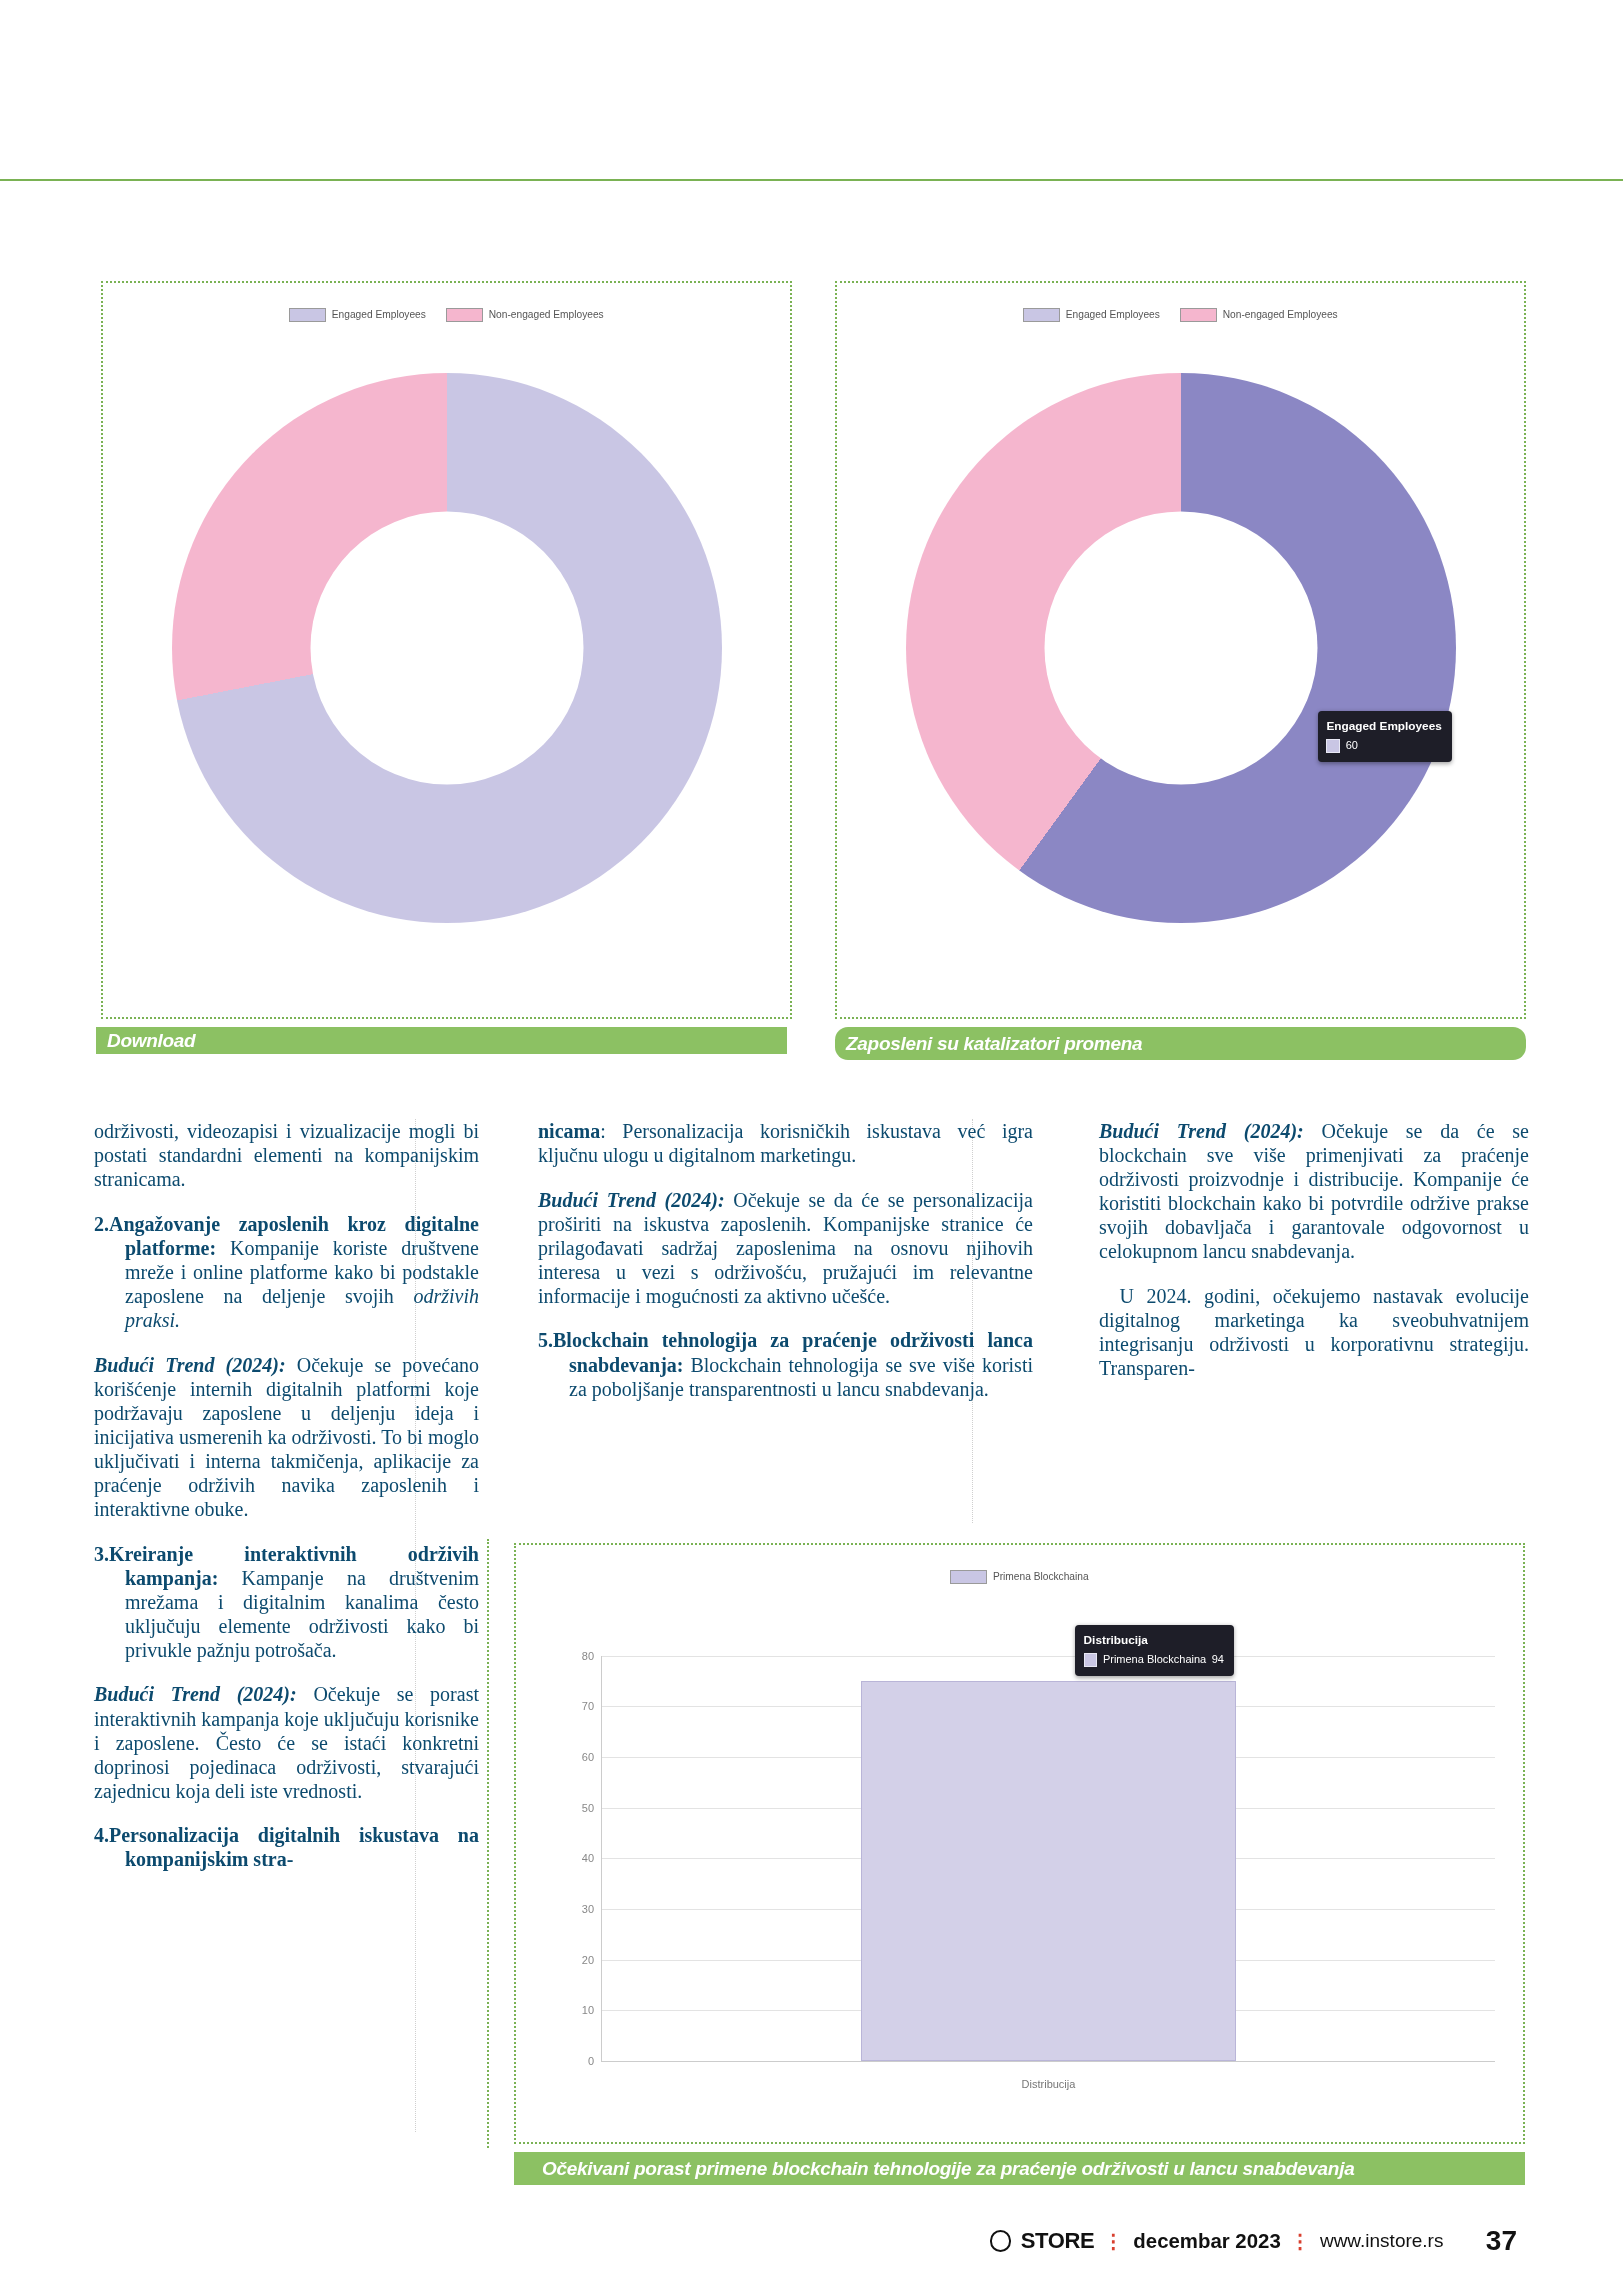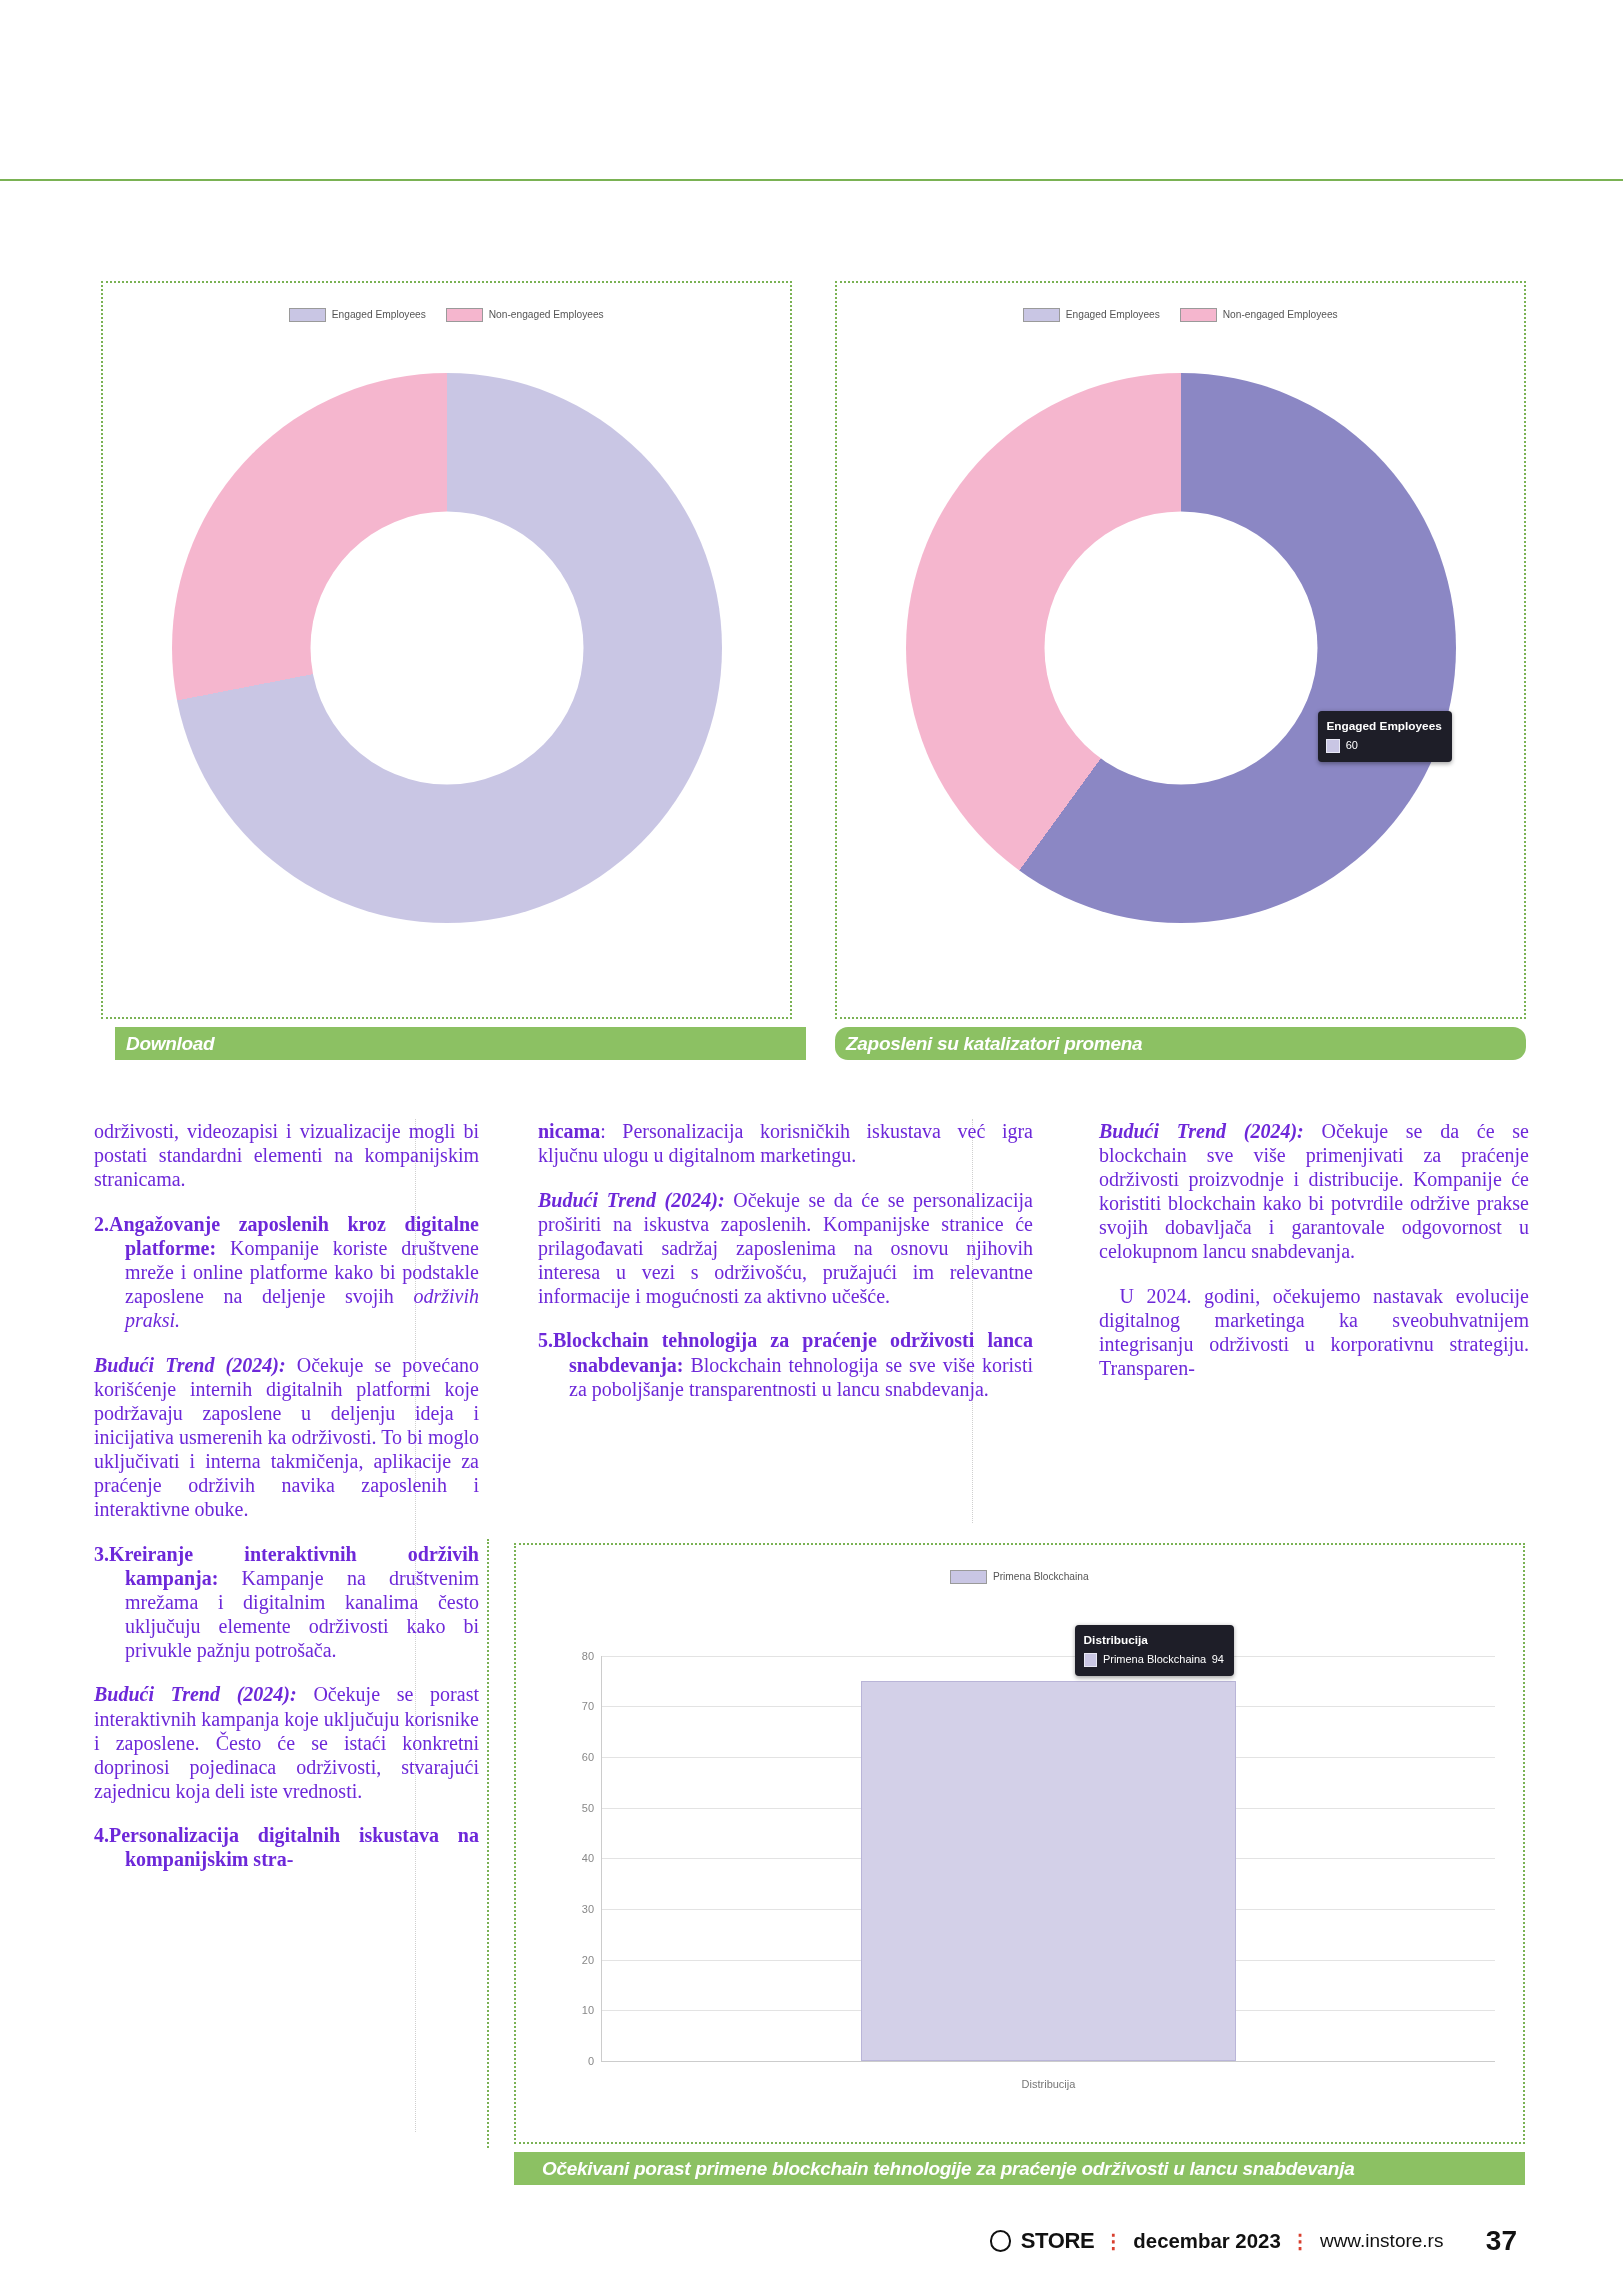--- a/index.html
+++ b/index.html
@@ -43,21 +43,21 @@
     font-family: "Liberation Sans", sans-serif;
     font-style: italic;
     font-weight: bold;
     font-size: 19px;
     letter-spacing: -0.3px;
     display: flex;
     align-items: center;
     padding-left: 11px;
     box-sizing: border-box;
   }
-  .cap-left  { left: 115px;  top: 1027px; width: 691px;  height: 33px; }
+  .cap-left  { left: 96px;  top: 1027px; width: 691px;  height: 27px; }
   .cap-right { left: 835px; top: 1027px; width: 691px;  height: 33px; border-radius: 13px; }
   .cap-bar   { left: 514px;  top: 2152px; width: 1011px; height: 33px; padding-left: 28px; }
 
   
   .legend {
     display: flex;
     justify-content: center;
     align-items: center;
     gap: 20.4px;
     padding-top: 25px;
@@ -187,21 +187,21 @@
     position: absolute;
     left: 94px;
     top: 1119px;
     width: 1437px;
   }
   .col {
     position: absolute;
     top: 0;
     font-size: 20px;
     line-height: 1.205;
-    color: #6d28d9;
+    color: #0c4a6e;
     text-align: justify;
   }
   .col-1 { left: 0px;    width: 385px; }
   .col-2 { left: 444px;  width: 495px; }
   .col-3 { left: 1005px; width: 430px; }
 
   .col p { margin: 0 0 20.4px 0; }
   .ital { font-style: italic; }
   .bold { font-weight: bold; }
 

